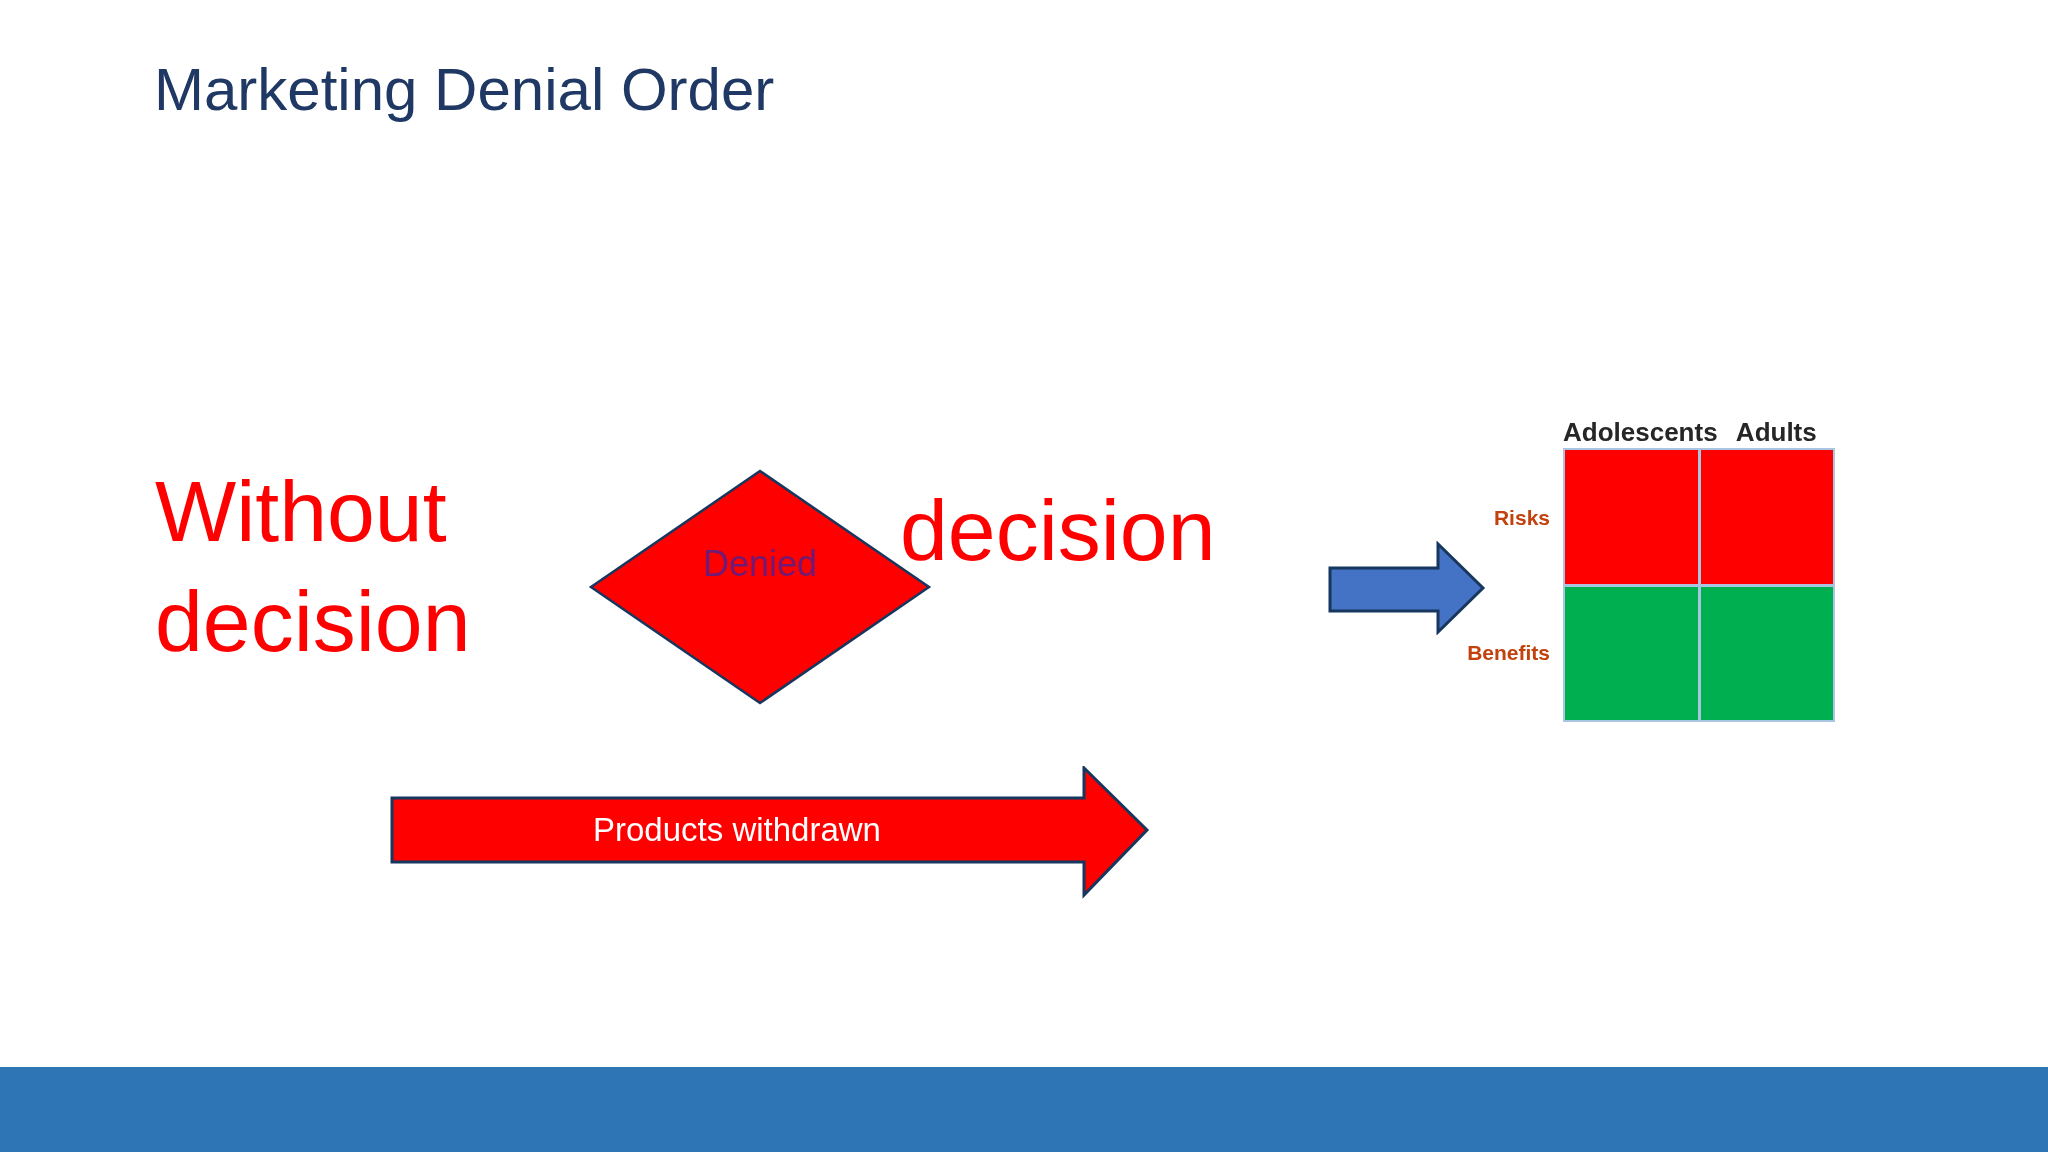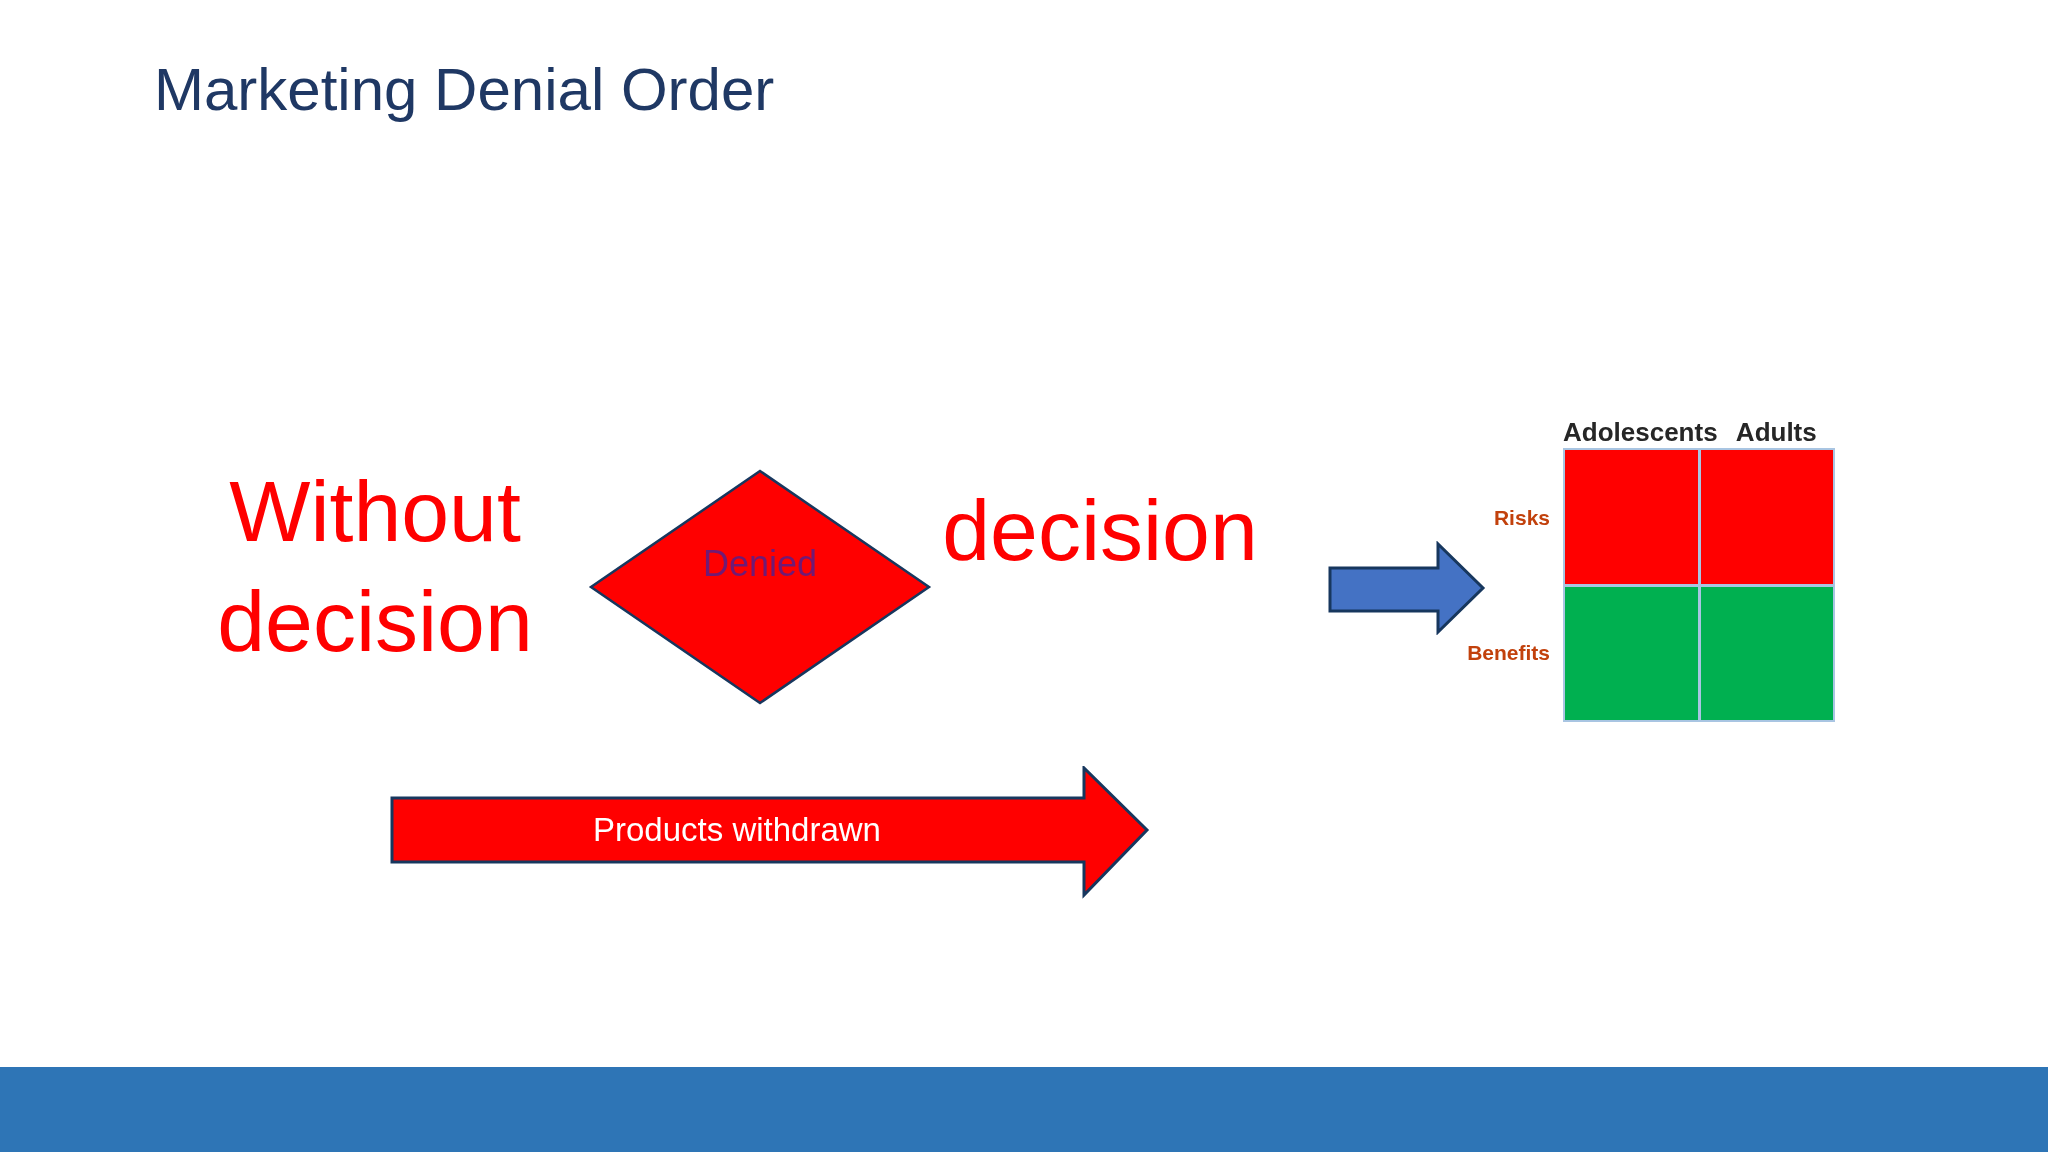--- a/index.html
+++ b/index.html
@@ -26,21 +26,21 @@
     line-height: 56px;
     font-weight: 400;
     color: #1F3864;
     white-space: nowrap;
   }
 
   .bigtext {
     font-size: 86px;
     line-height: 110px;
     color: #FF0000;
-    text-align: center;
+    text-align: left;
     font-weight: 400;
   }
   .bigtext.without { left: 155px; top: 456px; width: 440px; }
   .bigtext.after  { left: 900px; top: 475px; width: 400px; }
 
   .diamond-svg { left: 588px; top: 468px; }
   .diamond-label {
     left: 588px; top: 542px; width: 344px;
     color: #701a75;
     font-size: 36px;

